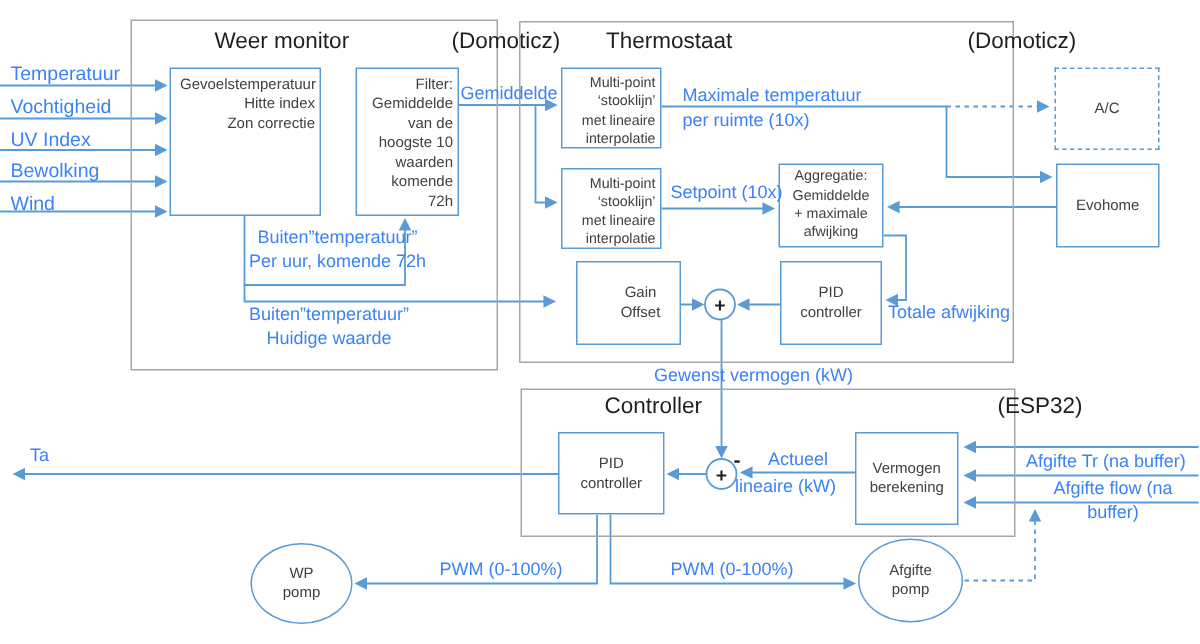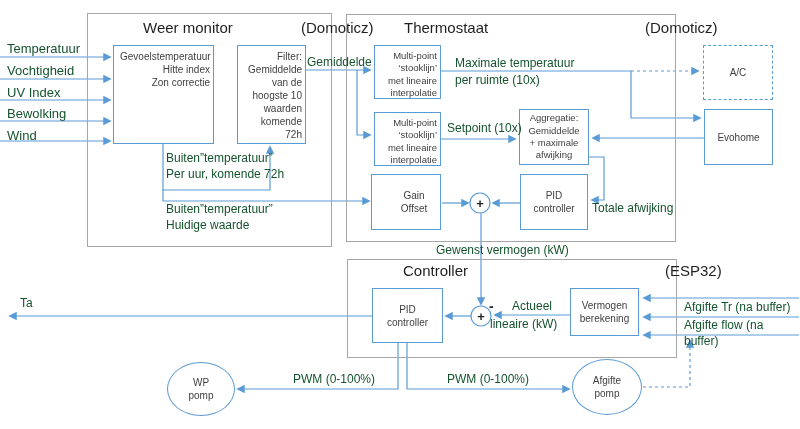--- a/index.html
+++ b/index.html
@@ -7,21 +7,21 @@
           font-family:"Liberation Sans", sans-serif;color:#333;}
   #wires{position:absolute;left:0;top:0;width:800px;height:429px;}
   .container{position:absolute;border:1px solid #a6a6a6;background:transparent;}
   .ctitle{position:absolute;font-size:15px;color:#1f1f1f;white-space:nowrap;margin-left:48px;}
   .node{position:absolute;border:1px solid #5b9bd5;background:#fff;color:#404040;
         font-size:10px;line-height:1.3;white-space:pre-line;box-sizing:border-box;}
   .pad{padding:4px 3px 0 6px;text-align:right;}
   .center{display:flex;align-items:center;justify-content:center;text-align:center;}
   .dashedb{border-style:dashed;}
   .ellipse{border-radius:50%;}
-  .lbl{position:absolute;font-size:12px;color:#14532d;line-height:1.3;white-space:pre-line;}
+  .lbl{position:absolute;font-size:12px;color:#3b82f6;line-height:1.3;white-space:pre-line;text-align:center;}
   .in-lbl{font-size:13px;}
   .plus-sign{position:absolute;width:16px;height:16px;display:flex;align-items:center;
              justify-content:center;font-size:13px;font-weight:700;color:#1f1f1f;}
   .minus-sign{position:absolute;font-size:14px;font-weight:700;color:#1f1f1f;}
 </style>
 </head>
 <body>
 
 <div id="canvas">
 
@@ -86,31 +86,31 @@
 komende
 72h</div>
   <div class="node pad" style="left:374px;top:45px;width:67px;height:54px;font-size:9.5px;">Multi-point
 ‘stooklijn’
 met lineaire
 interpolatie</div>
   <div class="node pad" style="left:374px;top:112px;width:67px;height:54px;font-size:9.5px;">Multi-point
 ‘stooklijn’
 met lineaire
 interpolatie</div>
-  <div class="node center" style="left:371px;top:174px;width:70px;height:56px;padding-left:16px;">Gain
+  <div class="node center" style="left:384px;top:174px;width:70px;height:56px;padding-left:16px;">Gain
 Offset</div>
   <div class="node center" style="left:519px;top:109px;width:70px;height:56px;font-size:9.5px;">Aggregatie:
 Gemiddelde
 + maximale
 afwijking</div>
   <div class="node center" style="left:520px;top:174px;width:68px;height:56px;">PID
 controller</div>
   <div class="node center" style="left:372px;top:288px;width:71px;height:55px;">PID
 controller</div>
-  <div class="node center" style="left:570px;top:288px;width:69px;height:48px;">Vermogen
+  <div class="node center" style="left:570px;top:288px;width:69px;height:62px;">Vermogen
 berekening</div>
   <div class="node center" style="left:704px;top:109px;width:69px;height:56px;">Evohome</div>
   <div class="node center dashedb" style="left:703px;top:45px;width:70px;height:55px;">A/C</div>
 
   <div class="node center ellipse" style="left:167px;top:362px;width:68px;height:54px;">WP
 pomp</div>
   <div class="node center ellipse" style="left:572px;top:359px;width:70px;height:56px;">Afgifte
 pomp</div>
 
   <div class="plus-sign" style="left:472px;top:195px;">+</div>

